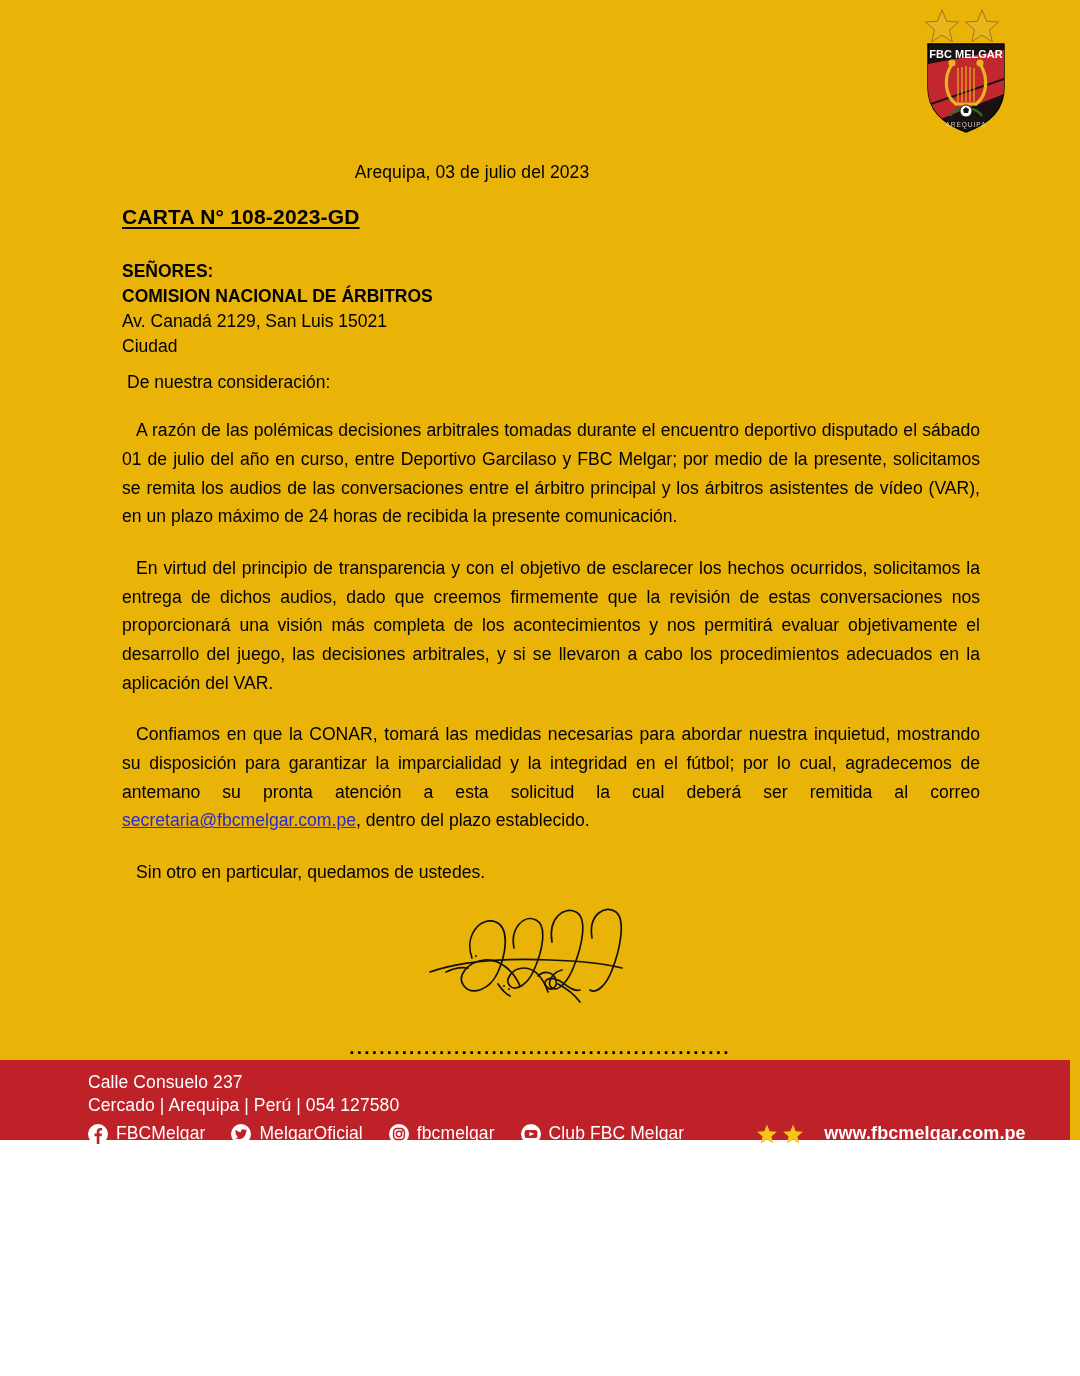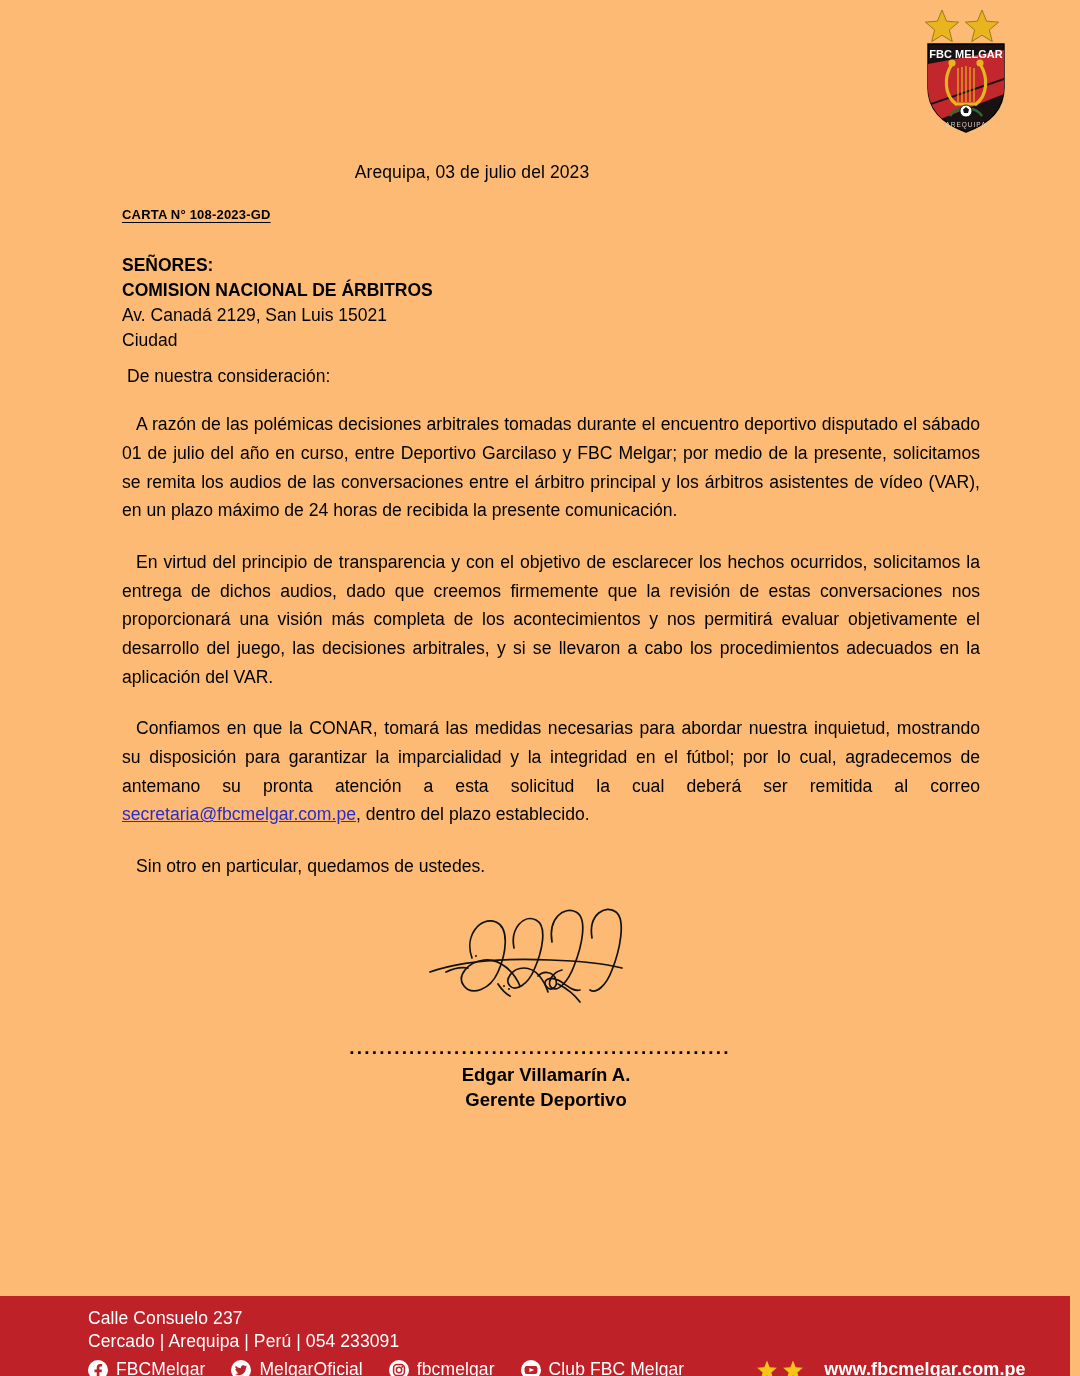--- a/index.html
+++ b/index.html
@@ -15,22 +15,22 @@
     font-family: "Liberation Sans", sans-serif;
     color: #000000;
     position: relative;
     overflow: hidden;
   }
 
   
   .page {
     position: relative;
     width: 1080px;
-    height: 1376px;
-    background: #fdba74;
+    height: 1140px;
+    background: #eab308;
   }
 
   
   .logo-wrap {
     position: absolute;
     top: 6px;
     left: 908px;
     width: 116px;
     height: 128px;
   }
@@ -51,21 +51,21 @@
   
   .letter {
     position: absolute;
     top: 205px;
     left: 122px;
     width: 858px;
   }
 
   .carta-no {
     font-weight: bold;
-    font-size: 13px;
+    font-size: 21px;
     text-decoration: underline;
     text-underline-offset: 3px;
     display: inline-block;
     letter-spacing: 0.2px;
   }
 
   .addressee {
     margin-top: 30px;
     font-size: 17.5px;
     line-height: 1.42;
@@ -270,21 +270,21 @@
         </g>
       </svg>
     </div>
     <div class="dots">...................................................</div>
     <div class="sig-name">Edgar Villamarín A.</div>
     <div class="sig-name">Gerente Deportivo</div>
   </div>
 
   <div class="footer">
     <div class="footer-addr">Calle Consuelo 237</div>
-    <div class="footer-addr">Cercado | Arequipa | Perú | 054 233091</div>
+    <div class="footer-addr">Cercado | Arequipa | Perú | 054 127580</div>
 
     <div class="footer-social">
 
       <div class="soc">
         <span class="ic">
           <svg width="20" height="20" viewBox="0 0 20 20" xmlns="http://www.w3.org/2000/svg">
             <circle cx="10" cy="10" r="10" fill="#ffffff"></circle>
             <path d="M11.4 20V12.2h2.2l.35-2.7H11.4V7.8c0-.78.22-1.3 1.32-1.3h1.4V4.1C13.88 4.05 13.05 4 12.1 4 10.1 4 8.75 5.2 8.75 7.5v2H6.5v2.7h2.25V20z" fill="#be2128"></path>
           </svg>
         </span>

